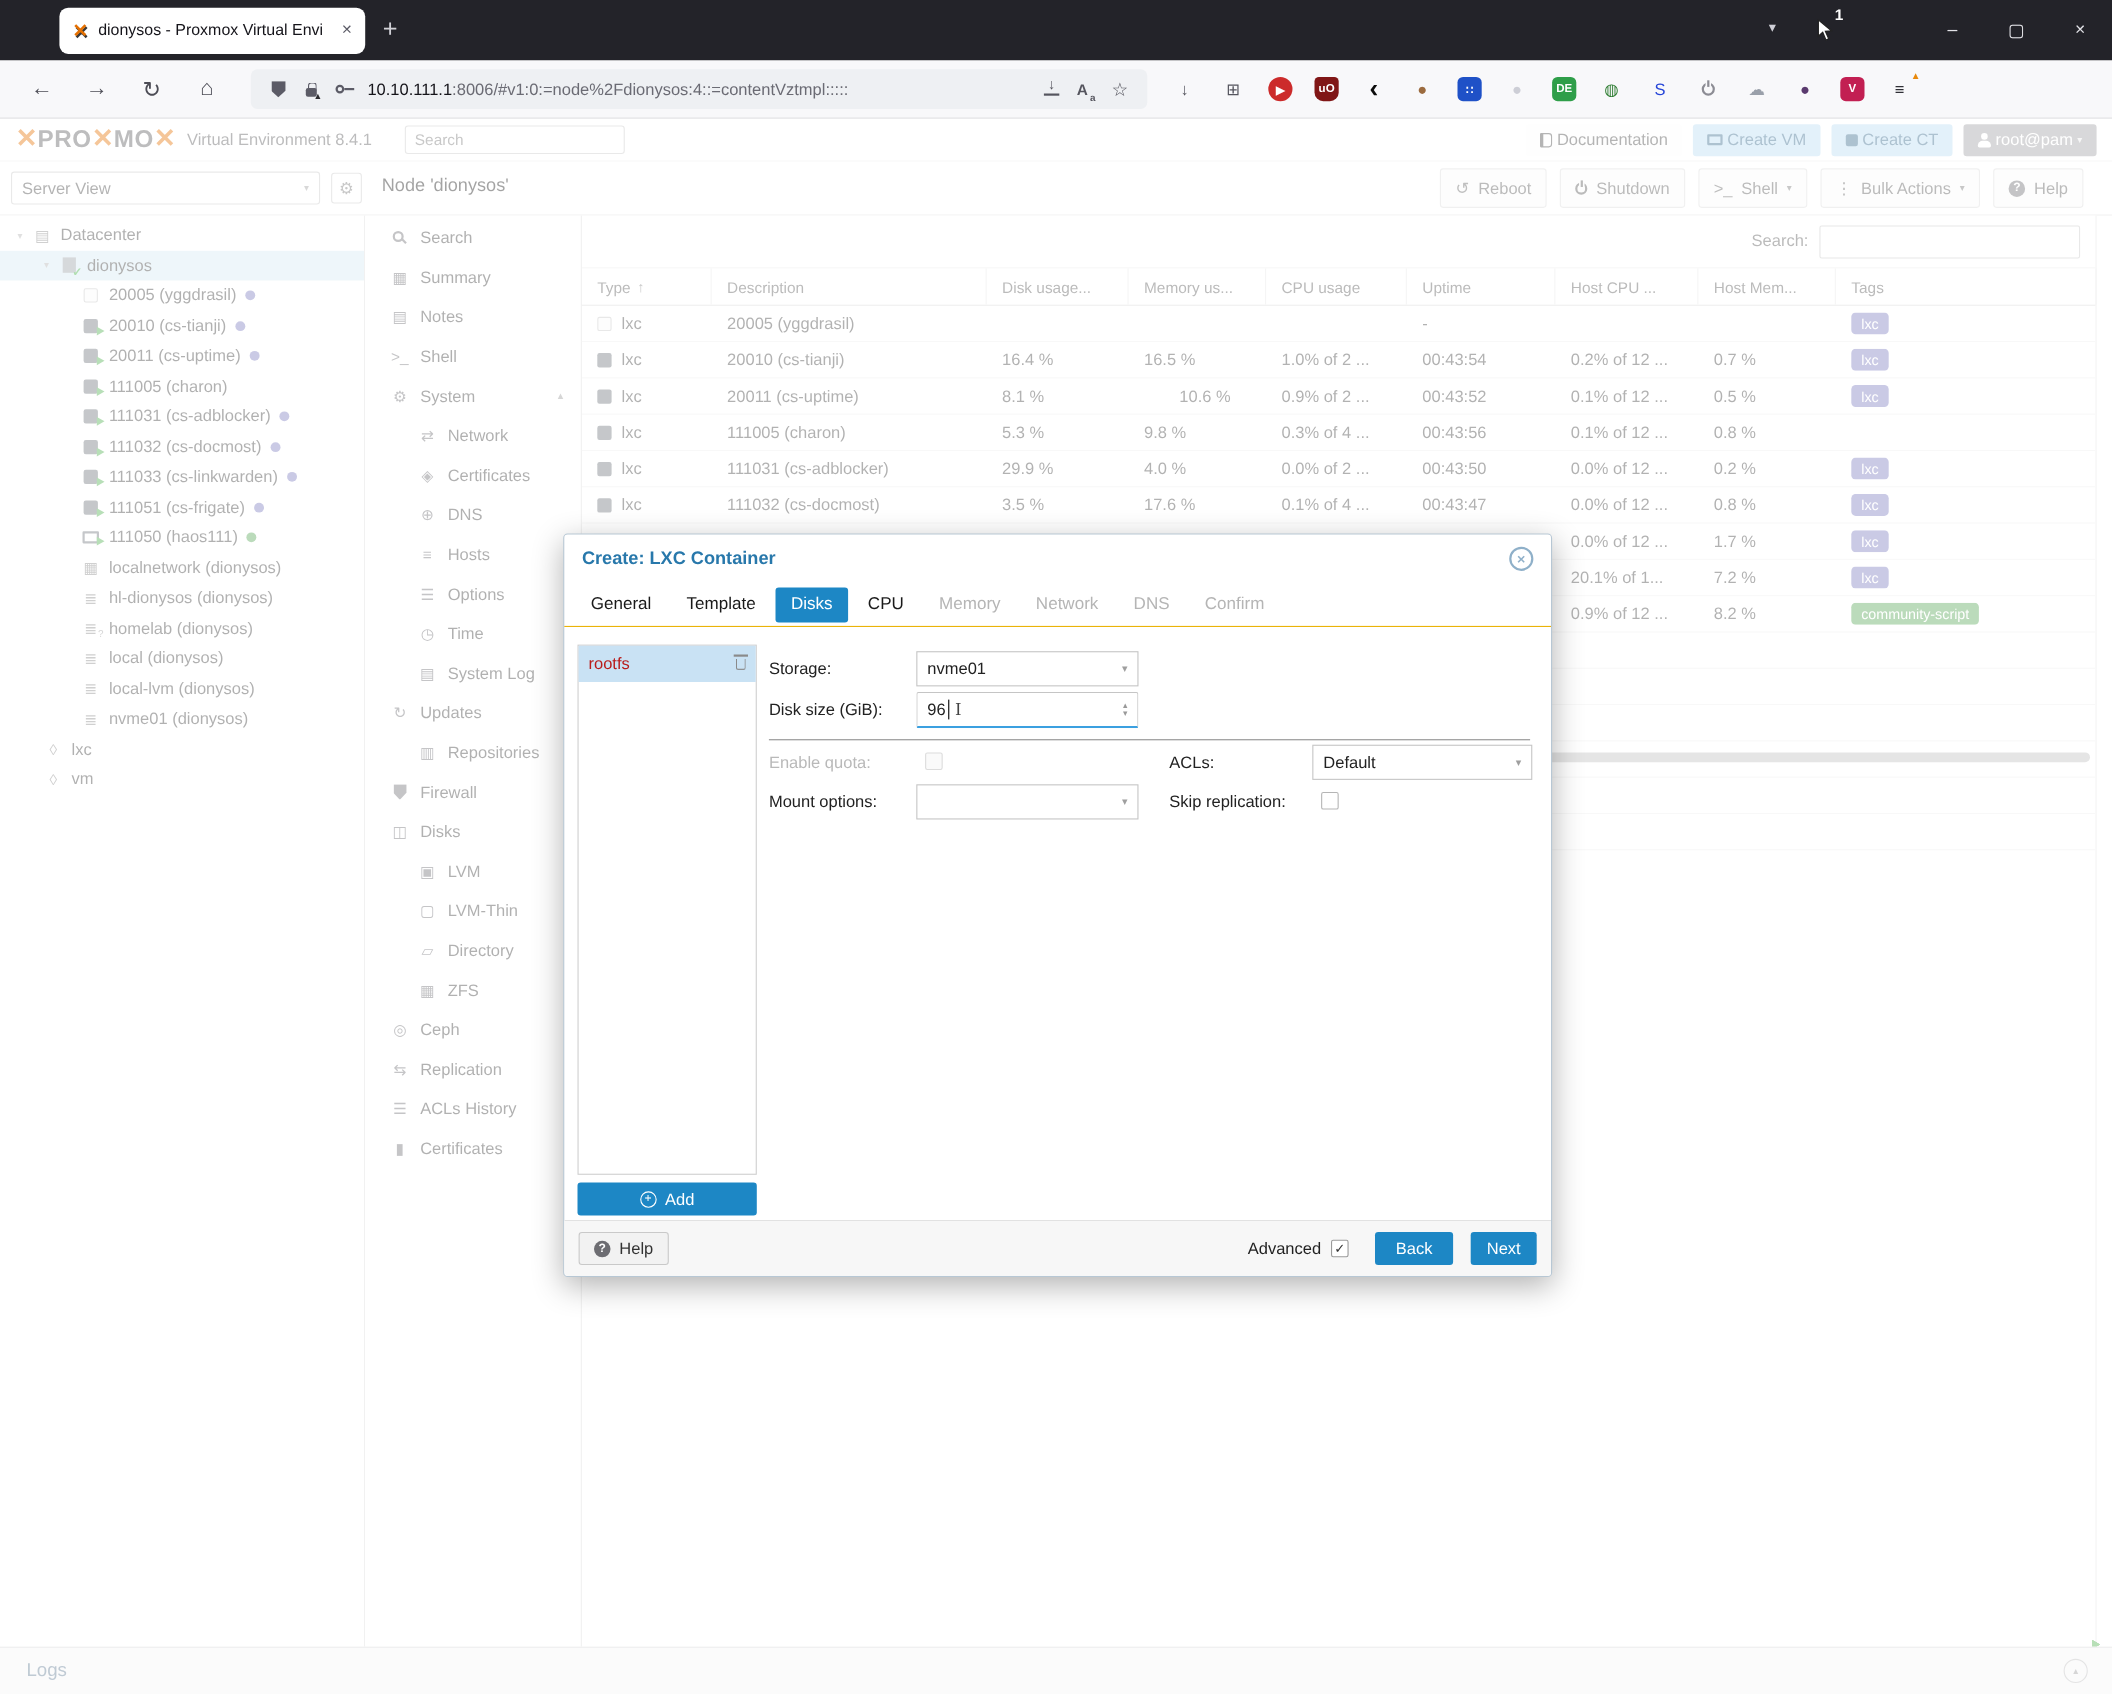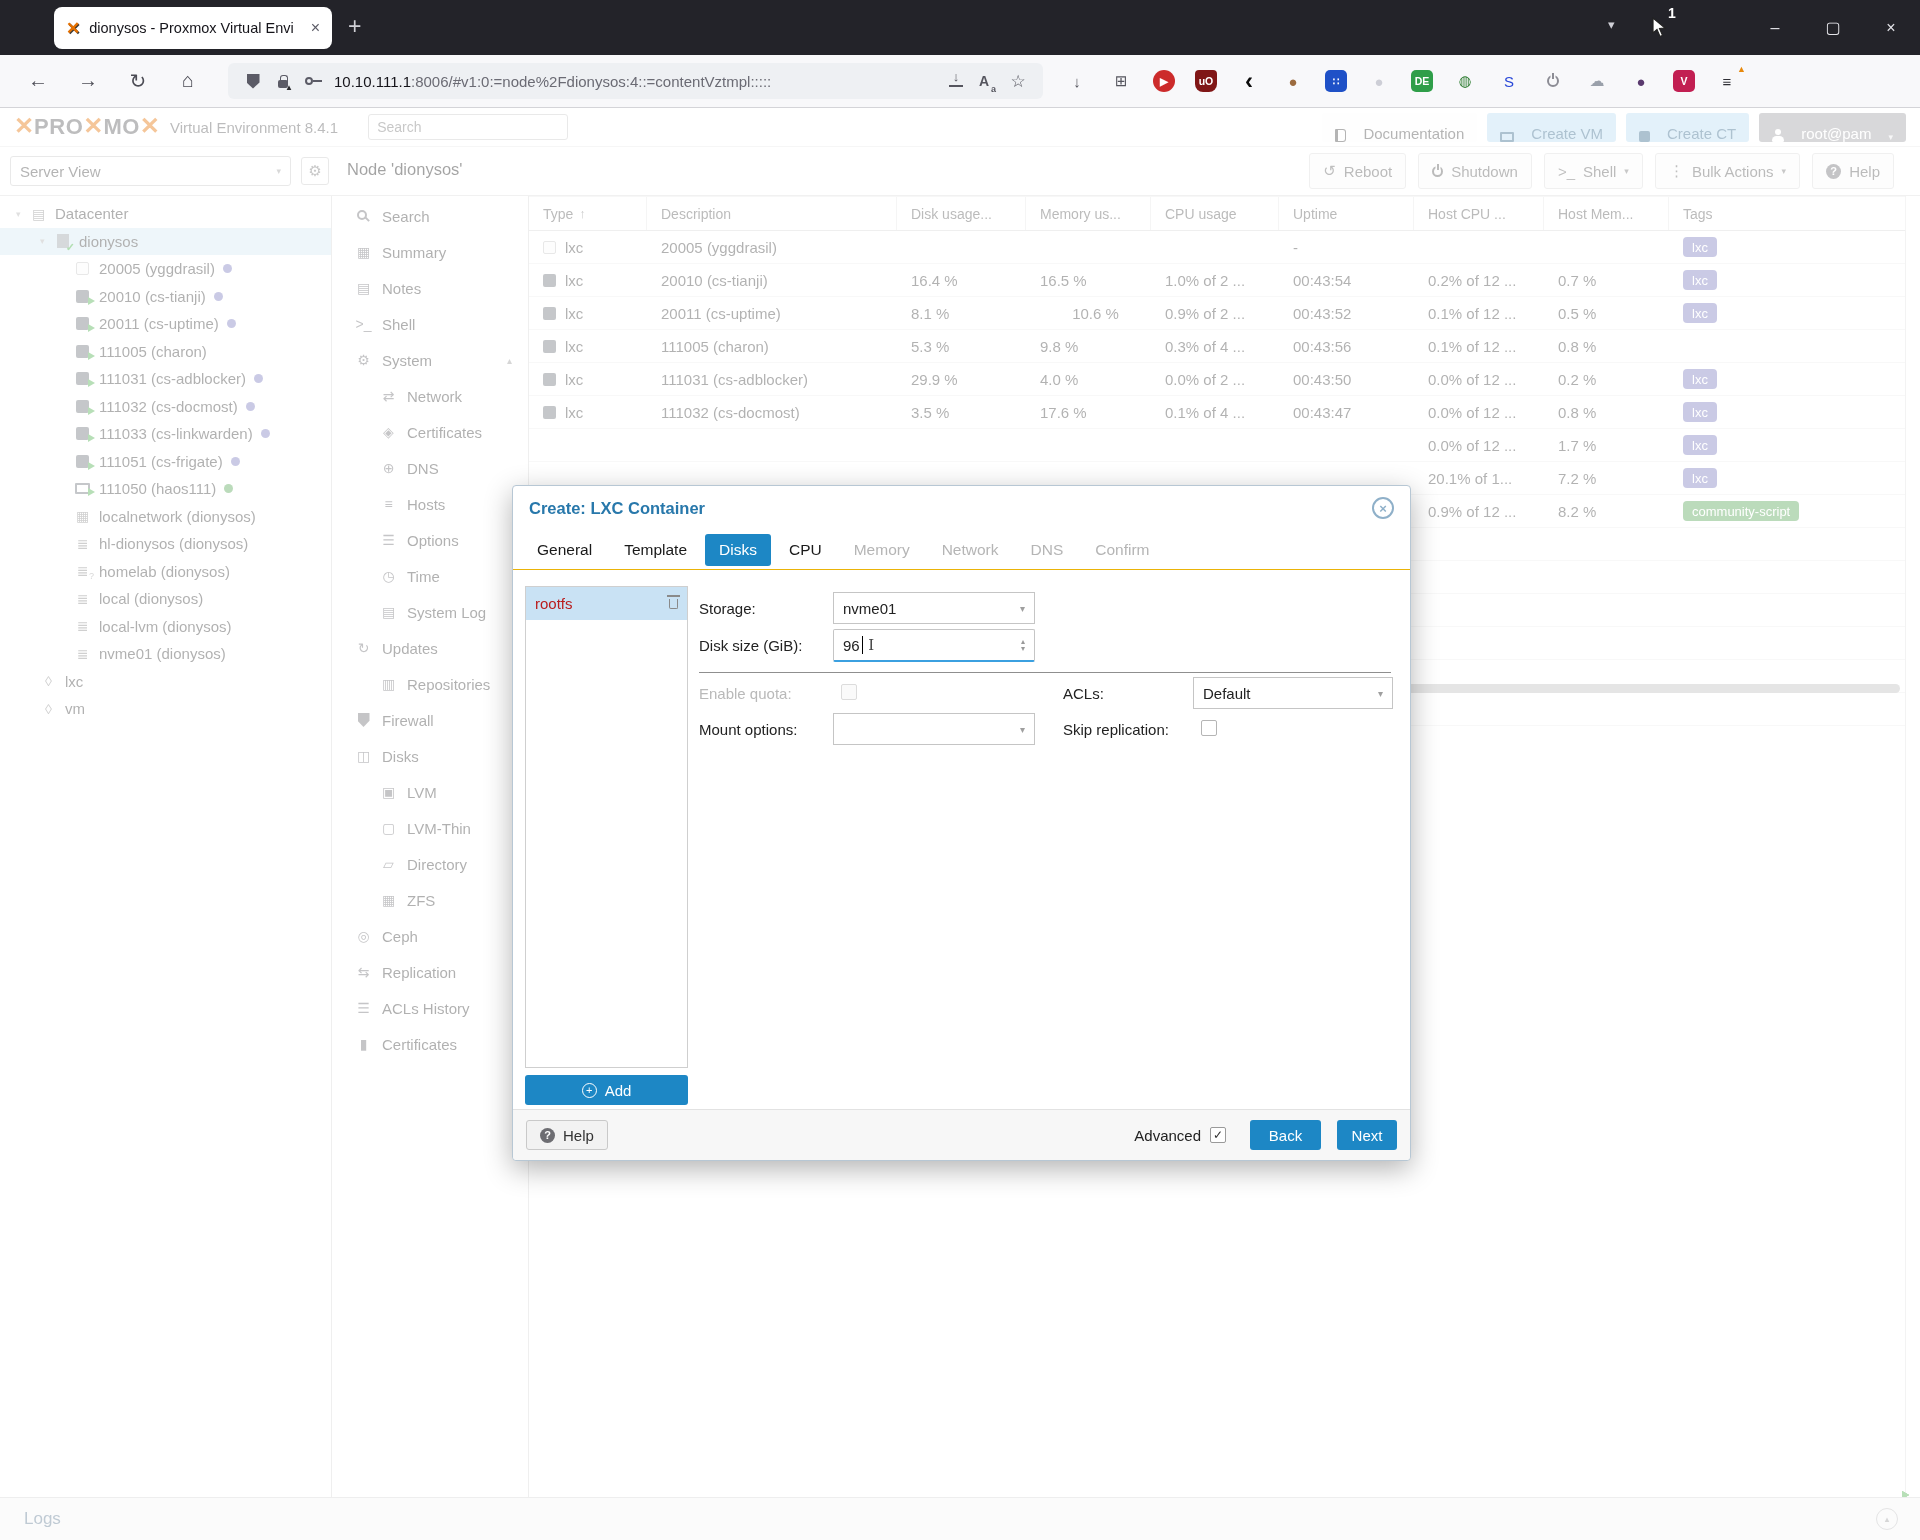--- a/index.html
+++ b/index.html
@@ -51,21 +51,21 @@
   
   .app{position:absolute;top:108px;left:0;width:1920px;height:1432px;background:#fff}
   .pveheader{position:absolute;top:0;left:0;width:100%;height:39px;background:#fff;display:flex;align-items:center;border-bottom:1px solid #e8e8e8}
   .plogo{display:flex;align-items:baseline;margin-left:14px}
   .px{color:#e57000;font-weight:bold;font-size:24px;line-height:24px}
   .pword{color:#5a5a5c;font-weight:bold;font-size:22px;letter-spacing:.5px}
   .pvesub{margin-left:10px;font-size:15px;color:#58585a}
   .pvesearch{margin-left:30px;width:200px;height:26px;border:1px solid #c8c8c8;border-radius:3px;font-size:14px;
     padding:0 8px;color:#444;background:#fff;font-family:"Liberation Sans",sans-serif}
   .hbtns{margin-left:auto;margin-right:14px;display:flex;gap:10px;align-items:center}
-  .hbtn{height:29px;border-radius:3px;display:flex;align-items:flex-end;gap:17px;padding:0 13px;font-size:15px}
+  .hbtn{height:29px;border-radius:3px;display:flex;align-items:center;gap:4px;padding:0 13px;font-size:15px}
   .hbtn.doc{background:#fcfcfc;color:#454545}
   .hbtn.blue{background:#b9dcf2;color:#34678b}
   .hbtn.user{background:#9e9ea2;color:#fff}
   .bookic{width:11px;height:13px;border:1.5px solid #454545;border-radius:1px 3px 3px 1px;border-left-width:3px}
   .screenic{width:14px;height:10px;border:2px solid #34678b;border-radius:1px}
   .cubeic{width:11px;height:11px;background:#34678b;border-radius:2px}
   .caret{font-size:9px;color:currentColor;opacity:.8}
 
   .band{position:absolute;top:39px;left:0;width:100%;height:49px;background:#fff;border-bottom:1px solid #ddd}
   .viewrow{position:absolute;top:9px;left:10px;width:281px;height:30px;border:1px solid #c9c9c9;border-radius:3px;
@@ -520,20 +520,24 @@
         <span class="nic">☰</span>
         <span>ACLs History</span>
       </div>
       <div class="nitem">
         <span class="nic">▮</span>
         <span>Certificates</span>
       </div>
     </div>
 
   <div class="grid">
+    <div class="searchrow">
+      <span class="slabel">Search:</span>
+      <input class="sinput" style="">
+    </div>
     <div class="ghead" id="ghead">
         <div class="gh" style="width: 118px;">
           <span>Type</span>
           <span class="sort">↑</span>
         </div>
         <div class="gh" style="width: 250px;">
           <span>Description</span>
         </div>
         <div class="gh" style="width: 129px;">
           <span>Disk usage...</span>

